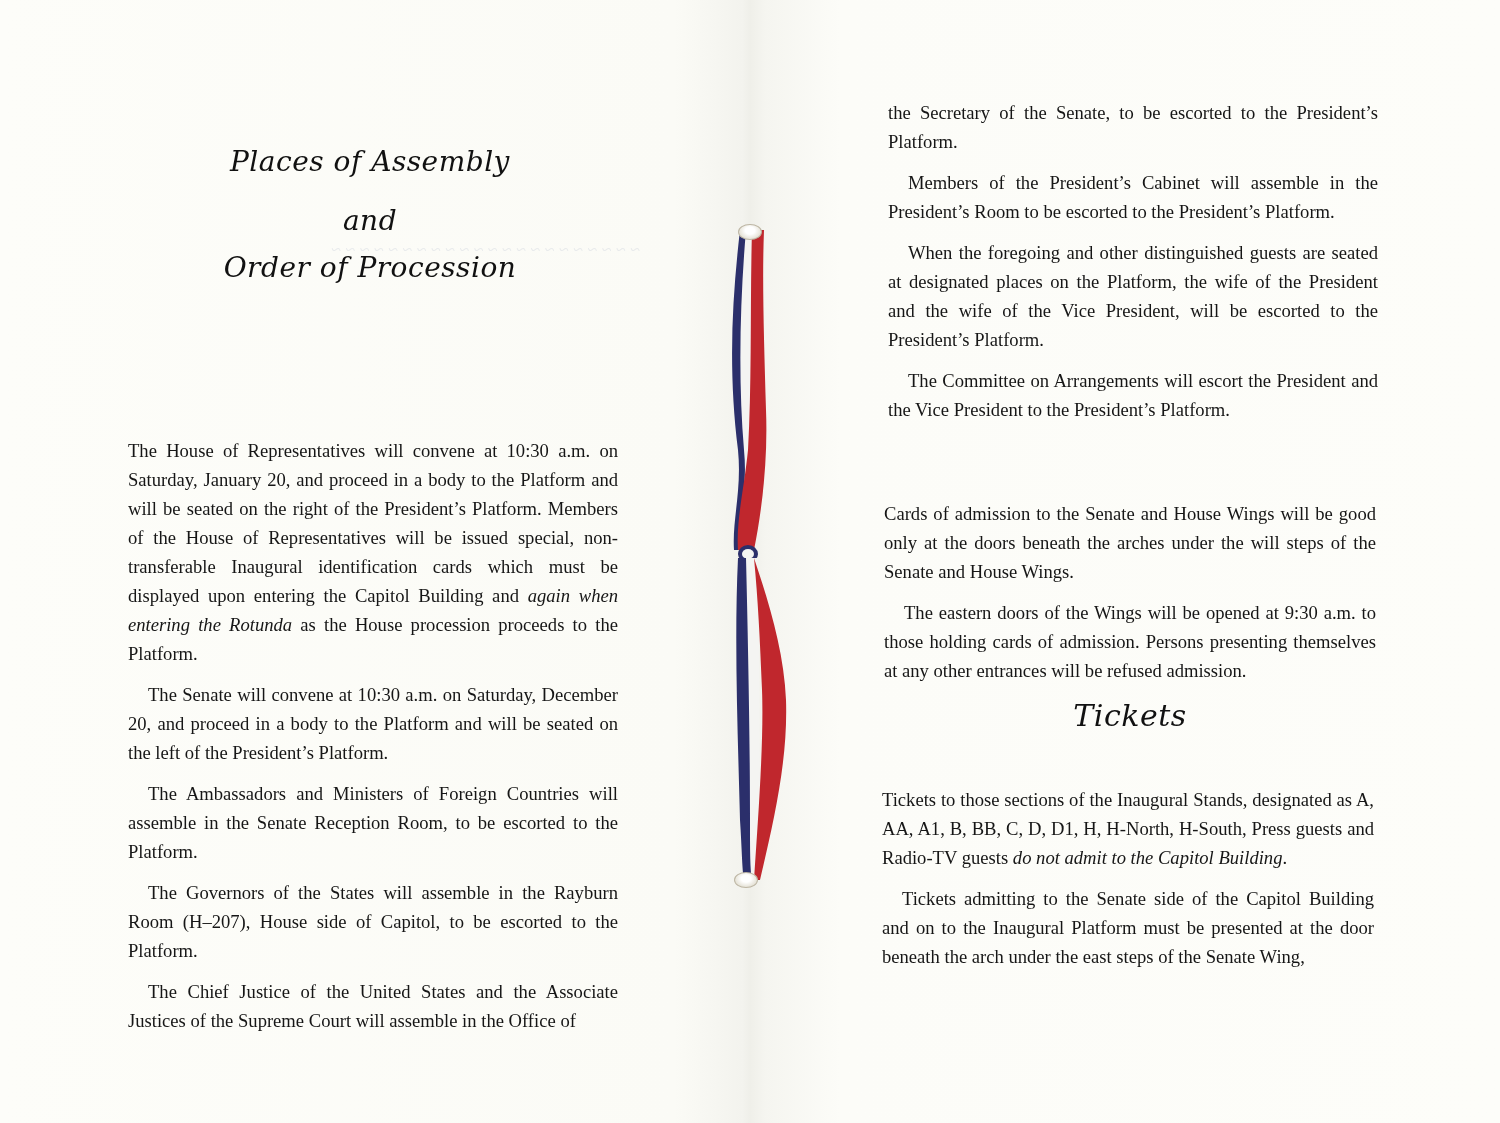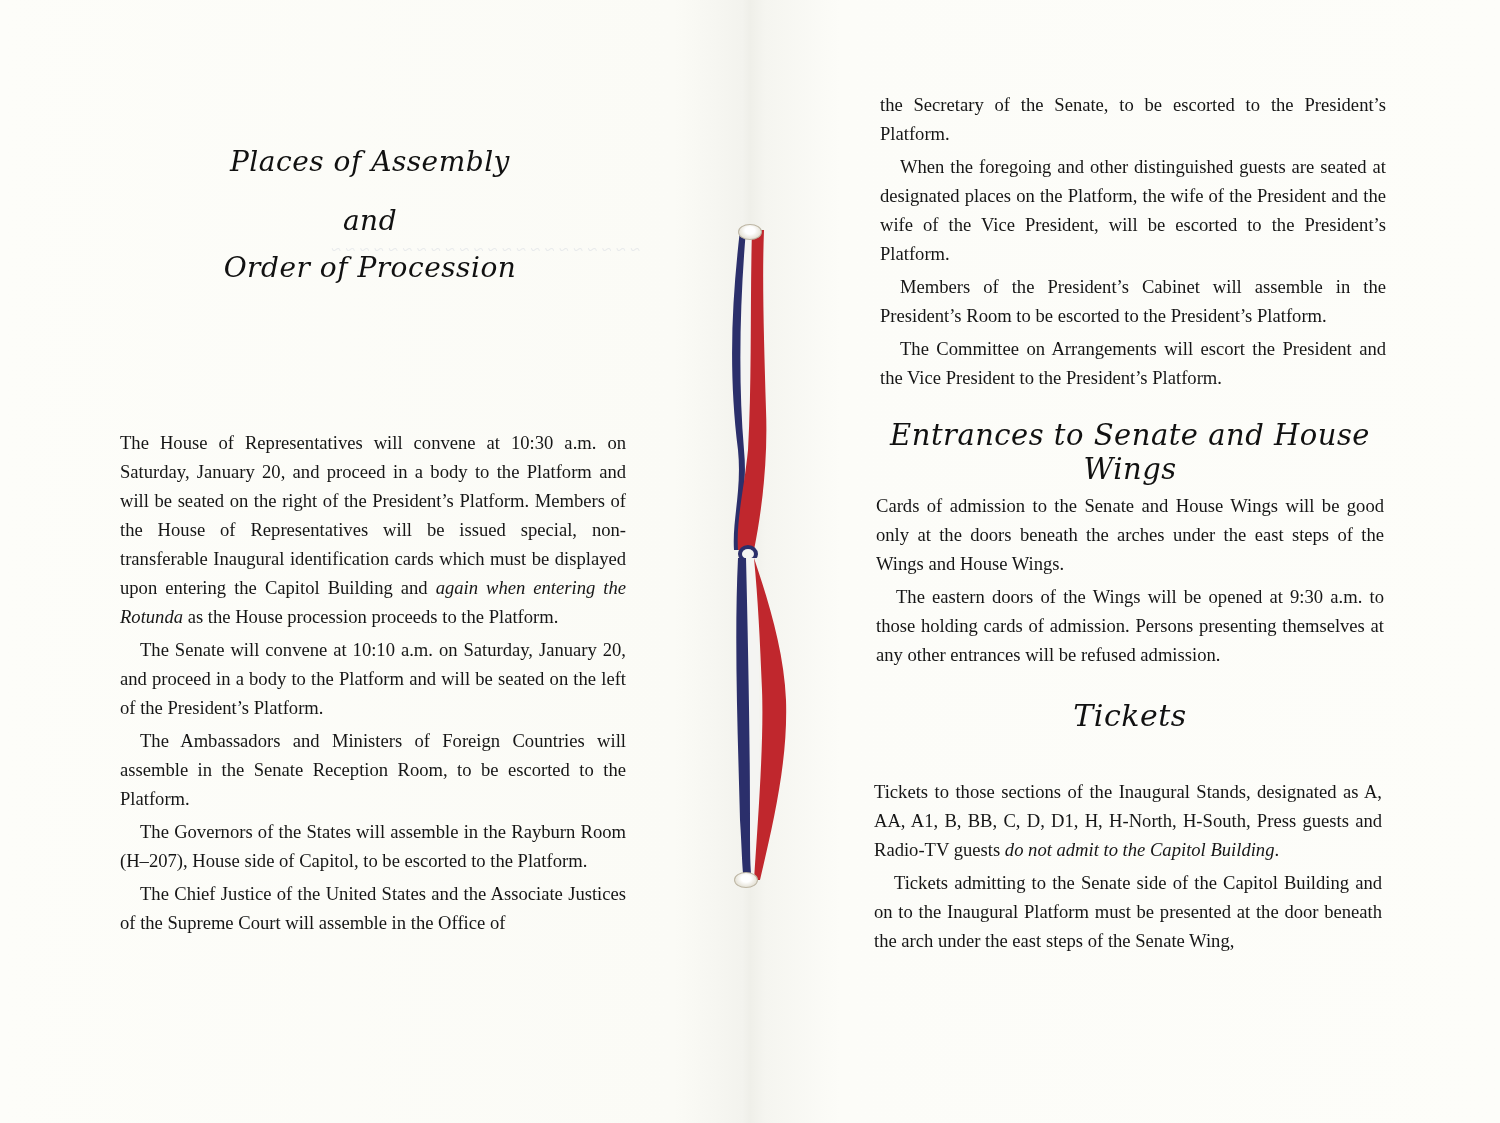--- a/index.html
+++ b/index.html
@@ -26,21 +26,21 @@
   }
   .heading-block { position: absolute; left: 110px; width: 520px; }
   .h-line { font-size: 28px; line-height: 1; }
 
   .body-text {
     font-size: 18.6px;
     line-height: 29px;
     text-align: justify;
     color: #161616;
   }
-  .body-text p { margin: 4px; text-indent: 20px; }
+  .body-text p { margin: 12px; text-indent: 20px; }
   .body-text p.noindent { text-indent: 0; }
   .body-text em { font-style: italic; }
 
   .left-body { position: absolute; left: 116px; top: 424px; width: 514px; }
   .right-top { position: absolute; left: 876px; top: 86px; width: 514px; }
   .right-entr-head { position: absolute; left: 872px; top: 418px; width: 516px; font-size: 29px; }
   .right-entr-body { position: absolute; left: 872px; top: 487px; width: 516px; }
   .right-tix-head { position: absolute; left: 1060px; top: 698px; width: 140px; font-size: 30px; }
   .right-tix-body { position: absolute; left: 870px; top: 773px; width: 516px; }
 
@@ -67,21 +67,21 @@
     </div>
 
     <div class="heading-block script" style="top:148px;">
       <div class="h-line">Places of Assembly</div>
       <div class="h-line" style="margin-top:31px;font-size:28px;text-align:center;">and</div>
       <div class="h-line" style="margin-top:19px;">Order of Procession</div>
     </div>
 
     <div class="left-body body-text">
       <p class="noindent"><span>The House of Representatives will convene at 10:30 a.m. on Saturday, January 20, and proceed in a body to the Platform and will be seated on the right of the President’s Platform. Members of the House of Representatives will be issued special, non-transferable Inaugural identification cards which must be displayed upon entering the Capitol Building and </span><em>again when entering the Rotunda</em><span> as the House procession proceeds to the Platform.</span></p>
-      <p>The Senate will convene at 10:10 a.m. on Saturday, January 20, and proceed in a body to the Platform and will be seated on the left of the President’s Platform.</p>
+      <p>The Senate will convene at 10:30 a.m. on Saturday, December 20, and proceed in a body to the Platform and will be seated on the left of the President’s Platform.</p>
       <p>The Ambassadors and Ministers of Foreign Countries will assemble in the Senate Reception Room, to be escorted to the Platform.</p>
       <p>The Governors of the States will assemble in the Rayburn Room (H–207), House side of Capitol, to be escorted to the Platform.</p>
       <p>The Chief Justice of the United States and the Associate Justices of the Supreme Court will assemble in the Office of</p>
     </div>
   </div>
 
   <div class="ribbon">
     <svg width="80" height="670" viewBox="0 0 80 670">
 
       <path d="M22 10 C14 80, 10 150, 20 230 C24 270, 14 300, 16 330 L30 330 C34 290, 42 240, 40 190 C38 120, 36 60, 38 10 Z" fill="#2b2f6b"></path>
@@ -94,29 +94,28 @@
       <path d="M20 338 C16 420, 20 520, 22 600 C24 630, 24 650, 26 660 L34 660 C34 600, 32 480, 32 338 Z" fill="#2b2f6b"></path>
       <path d="M28 338 C30 420, 32 520, 32 600 C32 630, 32 650, 34 660 L42 660 C42 600, 42 480, 40 338 Z" fill="#f4f4f2"></path>
       <path d="M36 338 C50 380, 66 430, 68 480 C70 540, 56 600, 42 660 L36 660 C40 600, 46 520, 44 470 C42 420, 40 380, 36 338 Z" fill="#c0272d"></path>
     </svg>
     <div class="grommet" style="left:20px;top:4px;"></div>
     <div class="grommet" style="left:16px;top:652px;"></div>
   </div>
 
   <div class="right-top body-text">
     <p class="noindent">the Secretary of the Senate, to be escorted to the President’s Platform.</p>
+    <p>Members of the President’s Cabinet will assemble in the President’s Room to be escorted to the President’s Platform.</p>
     <p>When the foregoing and other distinguished guests are seated at designated places on the Platform, the wife of the President and the wife of the Vice President, will be escorted to the President’s Platform.</p>
-    <p>Members of the President’s Cabinet will assemble in the President’s Room to be escorted to the President’s Platform.</p>
     <p>The Committee on Arrangements will escort the President and the Vice President to the President’s Platform.</p>
   </div>
 
-  <div class="right-entr-head script">Entrances to Senate and House Wings</div>
 
   <div class="right-entr-body body-text">
-    <p class="noindent">Cards of admission to the Senate and House Wings will be good only at the doors beneath the arches under the east steps of the Wings and House Wings.</p>
+    <p class="noindent">Cards of admission to the Senate and House Wings will be good only at the doors beneath the arches under the will steps of the Senate and House Wings.</p>
     <p>The eastern doors of the Wings will be opened at 9:30 a.m. to those holding cards of admission. Persons presenting themselves at any other entrances will be refused admission.</p>
   </div>
 
   <div class="right-tix-head script">Tickets</div>
 
   <div class="right-tix-body body-text">
     <p class="noindent"><span>Tickets to those sections of the Inaugural Stands, designated as A, AA, A1, B, BB, C, D, D1, H, H-North, H-South, Press guests and Radio-TV guests </span><em>do not admit to the Capitol Building</em><span>.</span></p>
     <p>Tickets admitting to the Senate side of the Capitol Building and on to the Inaugural Platform must be presented at the door beneath the arch under the east steps of the Senate Wing,</p>
   </div>
 </div>

